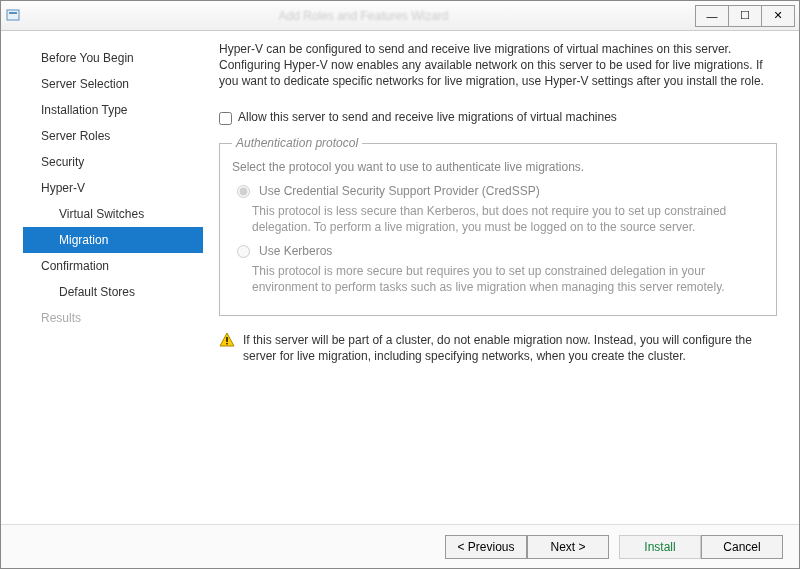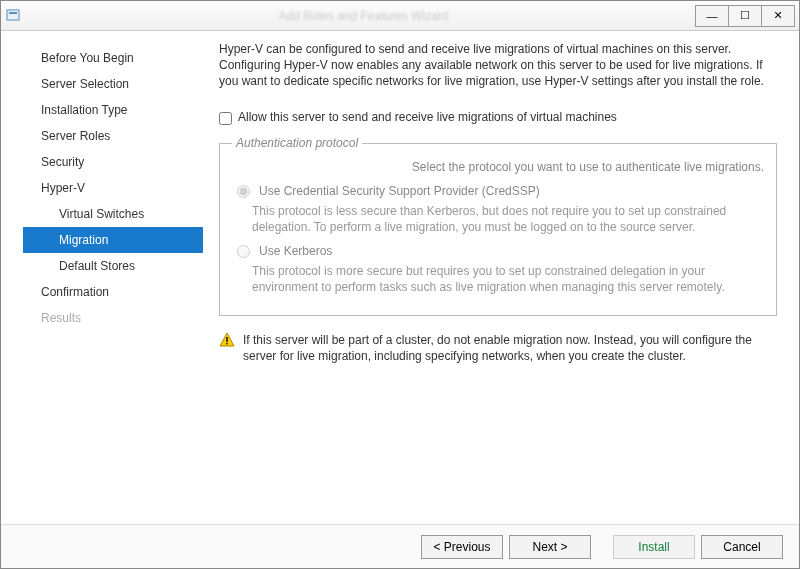--- a/index.html
+++ b/index.html
@@ -92,37 +92,36 @@
     margin-bottom: 10px;
   }
   .check-row input { margin: 0; }
   fieldset.auth {
     border: 1px solid #bbb;
     padding: 8px 12px 12px 12px;
     margin: 0;
     color: #888;
   }
   fieldset.auth legend { color: #888; padding: 0 4px; font-size: 12px; font-style: italic; }
-  .auth .prompt { margin-bottom: 8px; text-align: right; }
+  .auth .prompt { margin-bottom: 8px; }
   .radio-row { display: flex; align-items: flex-start; gap: 6px; margin-bottom: 4px; }
   .radio-row input { margin-top: 2px; }
   .radio-desc { margin: 0 0 8px 20px; color: #999; }
   .warning-row {
     display: flex; gap: 8px; margin-top: 16px;
     align-items: flex-start;
   }
   .warn-icon {
     width: 16px; height: 16px; flex-shrink: 0;
   }
   .footer {
     height: 44px;
     display: flex;
     align-items: center;
     justify-content: flex-end;
-    gap: 6px;
     padding: 0 16px;
     background: #fafafa;
   }
   .footer button {
     min-width: 82px;
     height: 24px;
     border: 1px solid #999;
     background: #f3f3f3;
     font-family: inherit;
     font-size: 12px;
@@ -155,22 +154,22 @@
   <div class="columns">
     <div class="nav" id="nav">
         <div class="nav-item">Before You Begin</div>
         <div class="nav-item">Server Selection</div>
         <div class="nav-item">Installation Type</div>
         <div class="nav-item">Server Roles</div>
         <div class="nav-item">Security</div>
         <div class="nav-item">Hyper-V</div>
         <div class="nav-item sub">Virtual Switches</div>
         <div class="nav-item sub selected">Migration</div>
+        <div class="nav-item">Confirmation</div>
         <div class="nav-item sub">Default Stores</div>
-        <div class="nav-item">Confirmation</div>
         <div class="nav-item disabled">Results</div>
       </div>
 
     <div class="content">
       <div class="intro">Hyper-V can be configured to send and receive live migrations of virtual machines on this server. Configuring Hyper-V now enables any available network on this server to be used for live migrations. If you want to dedicate specific networks for live migration, use Hyper-V settings after you install the role.</div>
 
       <label class="check-row">
         <input type="checkbox" id="allow-cb" style="">
         <span>Allow this server to send and receive live migrations of virtual machines</span>
       </label>

